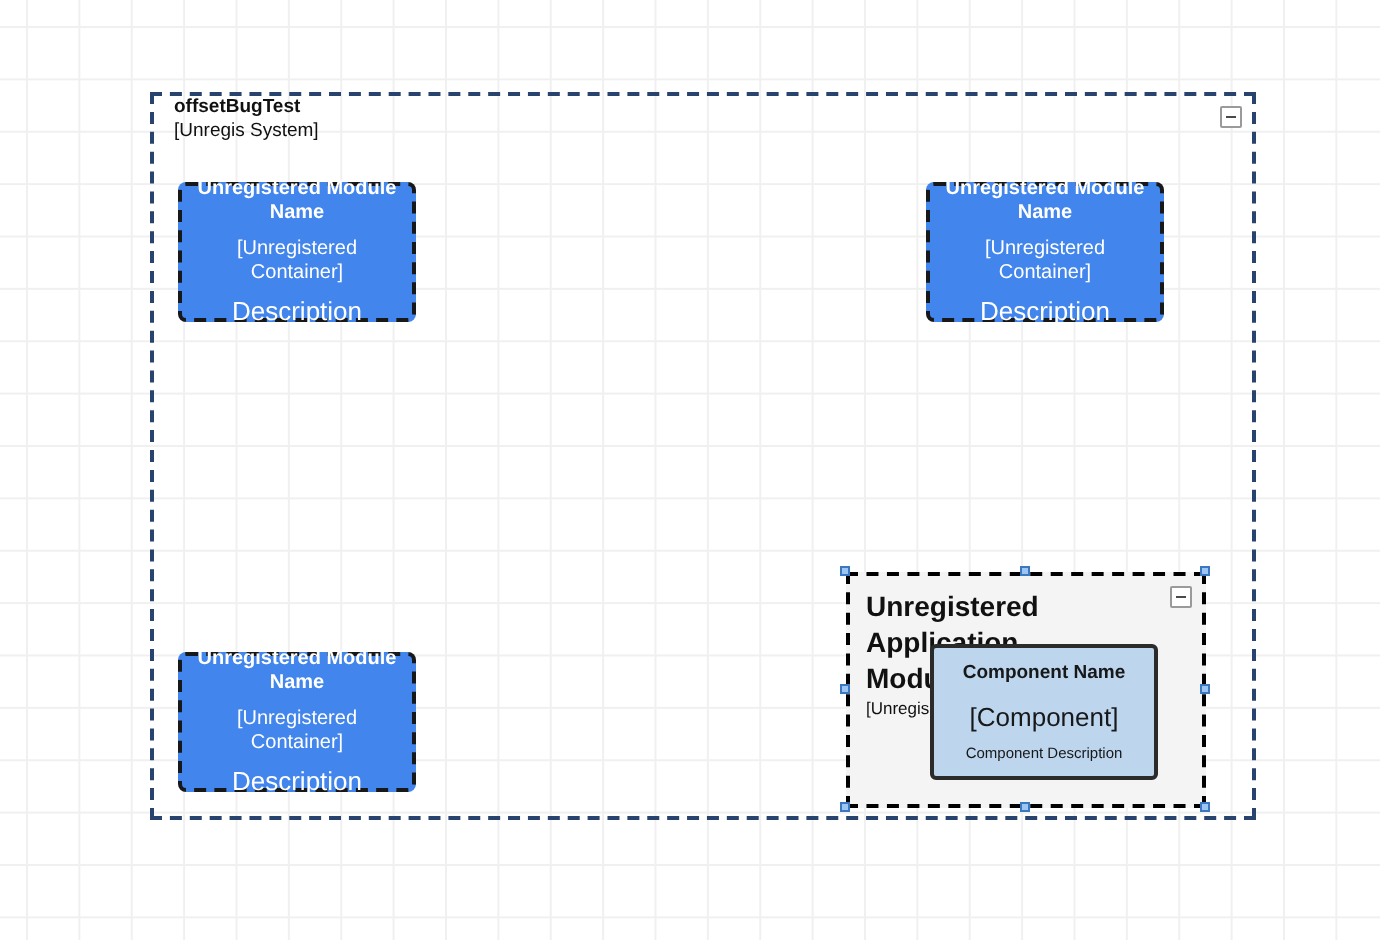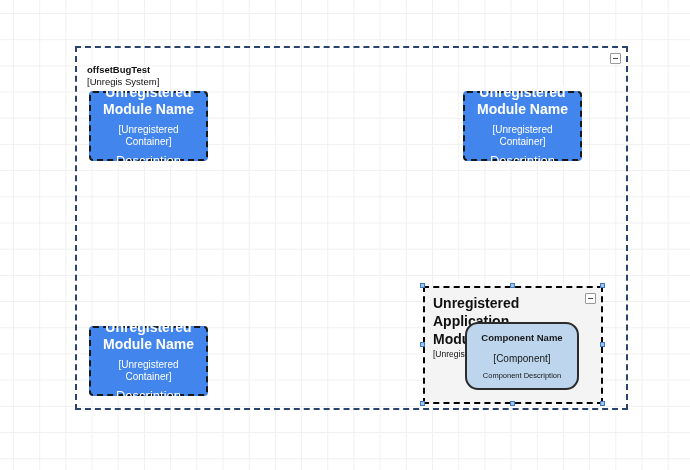--- a/index.html
+++ b/index.html
@@ -27,21 +27,21 @@
   
   .system-boundary {
     position: absolute;
     border: 2px dashed #28446e;
     background: transparent;
     box-sizing: border-box;
   }
   .system-label {
     position: absolute;
     left: 10px;
-    top: 16px;
+    top: 0;
     line-height: 1.25;
     white-space: nowrap;
   }
   .system-name {
     font-size: 9.5px;
     font-weight: bold;
     color: #111111;
     display: block;
   }
   .system-type {
@@ -81,21 +81,21 @@
     display: flex;
     flex-direction: column;
     align-items: center;
     justify-content: center;
     color: #ffffff;
     text-align: center;
     padding: 4px 6px;
     cursor: pointer;
   }
   .module-title {
-    font-size: 14px;
+    font-size: 10px;
     font-weight: bold;
     color: #ffffff;
     line-height: 1.2;
   }
   .module-type {
     font-size: 10px;
     font-weight: normal;
     color: #ffffff;
     margin-top: 6px;
     line-height: 1.2;
@@ -136,37 +136,37 @@
     white-space: nowrap;
     overflow: hidden;
   }
 
   
   .component-box {
     position: absolute;
     box-sizing: border-box;
     background: #bdd6ee;
     border: 2px solid #2b2b2b;
-    border-radius: 13px;
+    border-radius: 3px;
     display: flex;
     flex-direction: column;
     align-items: center;
     justify-content: center;
     text-align: center;
     color: #17181a;
     cursor: pointer;
   }
   .component-title {
     font-size: 9.5px;
     font-weight: bold;
     color: #17181a;
     line-height: 1.2;
   }
   .component-type {
-    font-size: 10px;
+    font-size: 13px;
     color: #17181a;
     margin-top: 9px;
     line-height: 1.2;
   }
   .component-desc {
     font-size: 7.5px;
     color: #17181a;
     margin-top: 6px;
     line-height: 1.2;
   }

